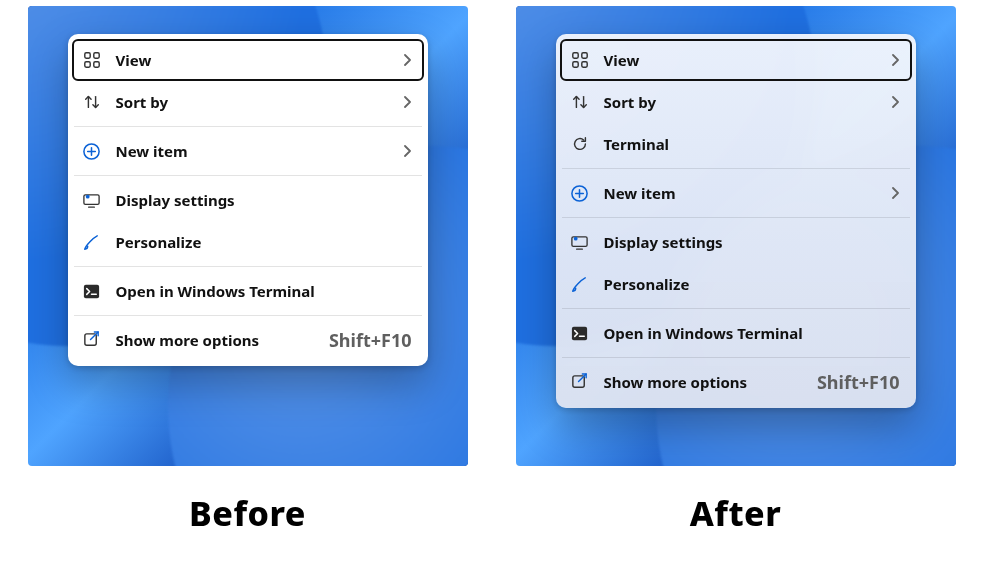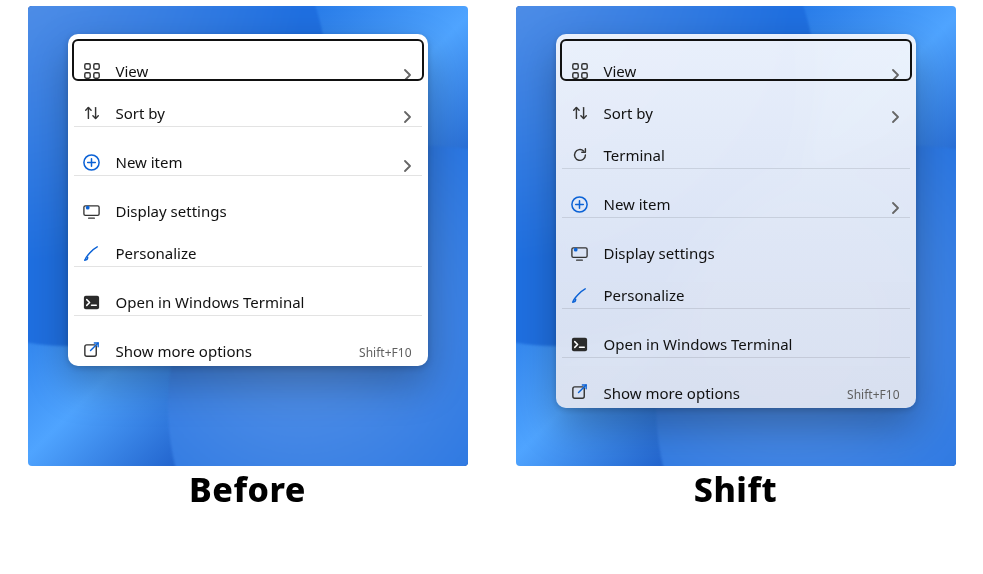--- a/index.html
+++ b/index.html
@@ -59,55 +59,57 @@
   .menu.solid { background: #ffffff; }
   .menu.acrylic {
     background: linear-gradient(180deg,
                  rgba(245,247,252,0.94) 0%,
                  rgba(232,236,246,0.94) 55%,
                  rgba(224,228,240,0.95) 100%);
     backdrop-filter: blur(10px);
   }
   .item {
     display: flex;
-    align-items: flex-end;
+    align-items: center;
     height: 42px;
     padding: 0 12px 0 10px;
     border-radius: 6px;
     gap: 14px;
     cursor: default;
+    font-weight: bold;
   }
   .item.focused {
     outline: 2.5px solid #111;
     outline-offset: -2px;
   }
   .icon-slot {
     width: 20px;
     height: 20px;
     flex: none;
     display: flex;
     align-items: center;
     justify-content: center;
   }
   .label { flex: 1; }
   .chevron, .shortcut {
     color: #5f5f5f;
     font-size: 14px;
   }
-  .shortcut { font-size: 12px; }
+  .shortcut { font-size: 18px; }
   .divider {
     height: 1px;
     background: #e3e3e3;
     margin: 3px 2px;
   }
   .menu.acrylic .divider { background: rgba(0,0,0,0.10); }
 
   .caption {
     font-weight: 800;
     font-size: 34px;
+    margin-top: 24px;
     letter-spacing: 0.5px;
   }
 
   svg { display: block; }
 </style>
 </head>
 <body>
 
 <div class="stage">
 
@@ -331,16 +333,16 @@
               <path d="M9 9l8-8" stroke="#0b62d6"></path>
                 <path d="M13 1h4v4" stroke="#0b62d6"></path>
             </svg>
           </span>
           <span class="label">Show more options</span>
           <span class="shortcut">Shift+F10</span>
         </div>
 
       </div>
     </div>
-    <div class="caption">Shift</div>
+    <div class="caption">After</div>
   </div>
 
 </div>
 
 </body></html>

